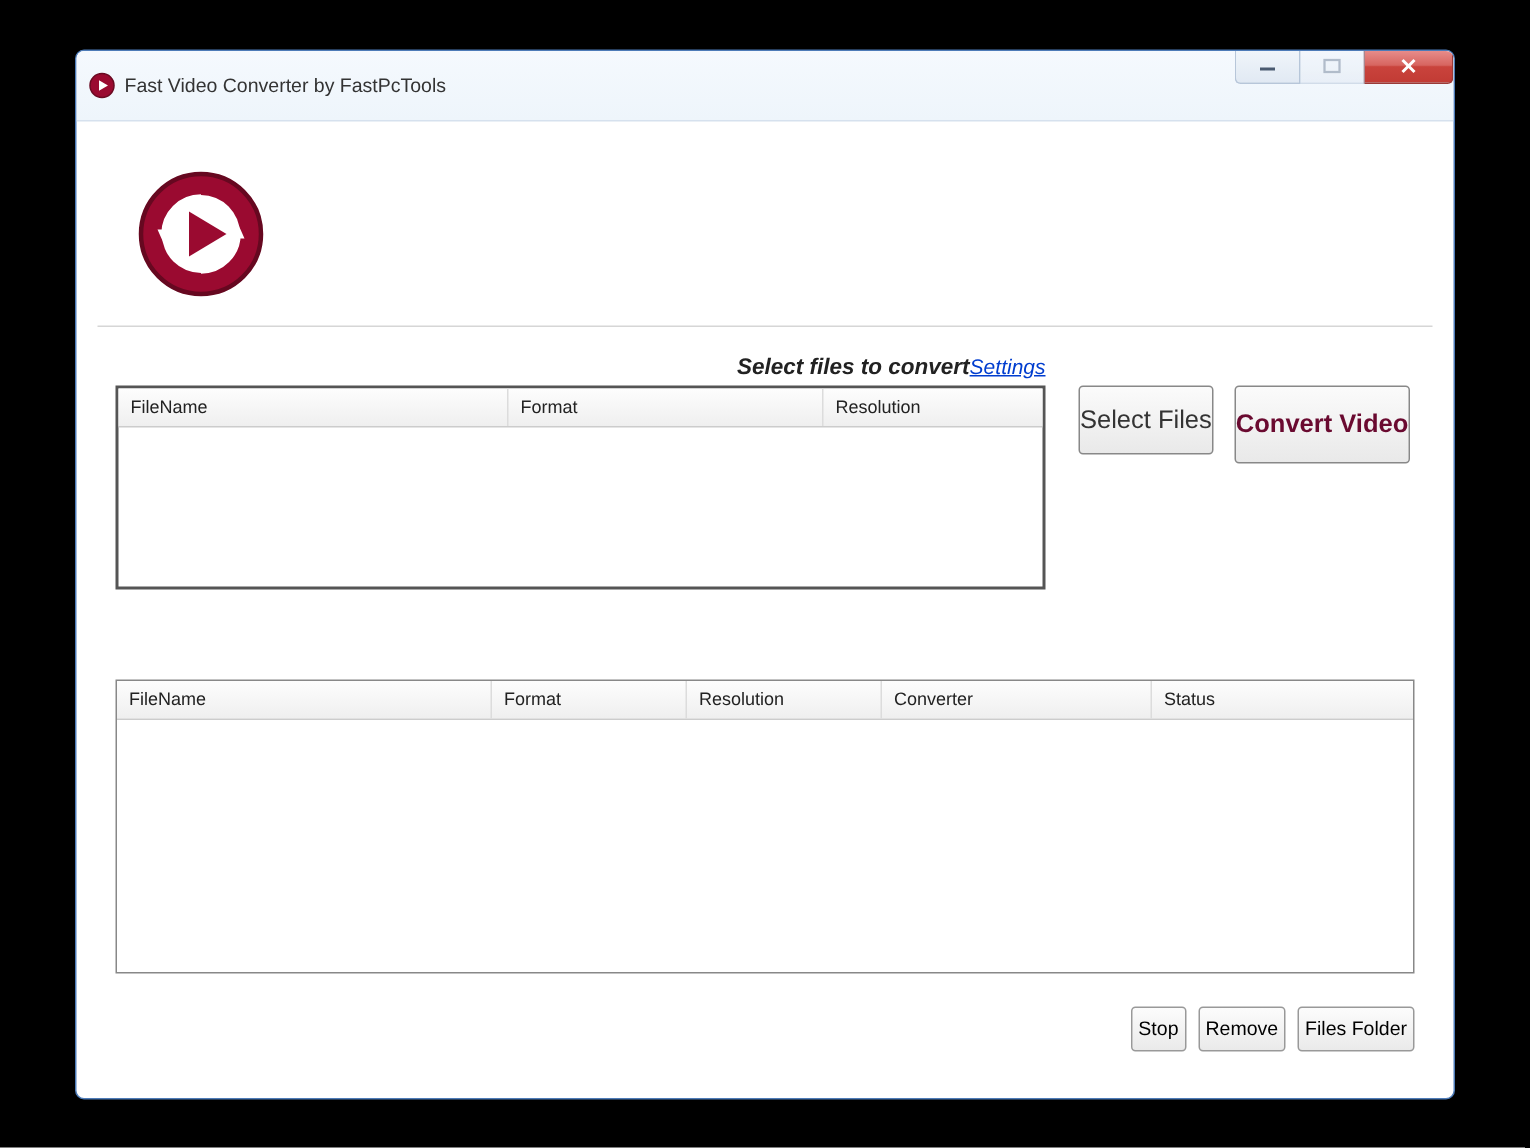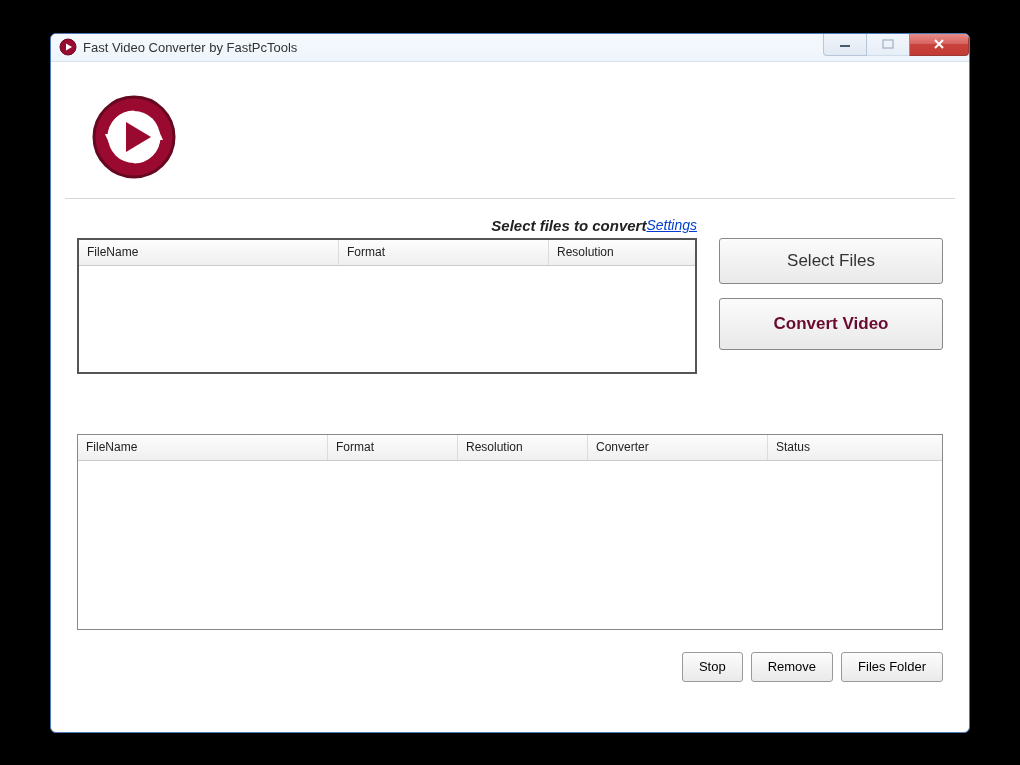--- a/index.html
+++ b/index.html
@@ -8,21 +8,21 @@
       width: 920px;
       height: 700px;
       background: #fff;
       border: 1px solid #4d7bb8;
       border-radius: 6px;
       overflow: hidden;
       position: relative;
       box-shadow: 0 0 0 1px rgba(0,0,0,0.15);
     }
     .titlebar {
-      height: 28px;
+      height: 47px;
       background: linear-gradient(to bottom, #f5f9fe 0%, #eef5fb 100%);
       border-bottom: 1px solid #d6e1ee;
       display: flex;
       align-items: center;
       padding-left: 8px;
       position: relative;
     }
     .titlebar-icon { width: 18px; height: 18px; margin-right: 6px; }
     .titlebar-text { font-size: 13px; color: #333; }
     .window-controls { display: flex; position: absolute; right: 0; top: 0; }
@@ -74,21 +74,21 @@
     }
     .section-label { font-size: 15px; font-weight: bold; color: #222; }
     .settings-link { font-size: 14px; color: #003dcf; text-decoration: underline; cursor: pointer; }
     .top-row { display: flex; gap: 22px; }
     .input-table-container {
       width: 620px;
       height: 136px;
       border: 2px solid #555;
       background: #fff;
     }
-    .side-buttons { display: flex; flex-direction: column; gap: 14px; padding-top: 0; flex: 1; }
+    .side-buttons { display: flex; flex-direction: row; gap: 14px; padding-top: 0; flex: 1; }
     .big-btn {
       height: 46px;
       border: 1px solid #888;
       background: linear-gradient(to bottom, #fbfbfb 0%, #e9e9e9 100%);
       font-size: 17px;
       cursor: pointer;
       border-radius: 3px;
       color: #333;
     }
     .big-btn.primary { font-weight: bold; color: #6a0a30; height: 52px; }
@@ -114,21 +114,21 @@
       margin-top: 60px;
     }
     .bottom-buttons {
       display: flex;
       justify-content: flex-end;
       gap: 8px;
       padding: 12px 26px;
     }
     .small-btn {
       height: 30px;
-      padding: 0 16px;
+      padding: 0 4px;
       border: 1px solid #999;
       background: linear-gradient(to bottom, #fcfcfc 0%, #eaeaea 100%);
       font-size: 13px;
       cursor: pointer;
       border-radius: 3px;
     }
   </style>
 </head>
 <body>
 

